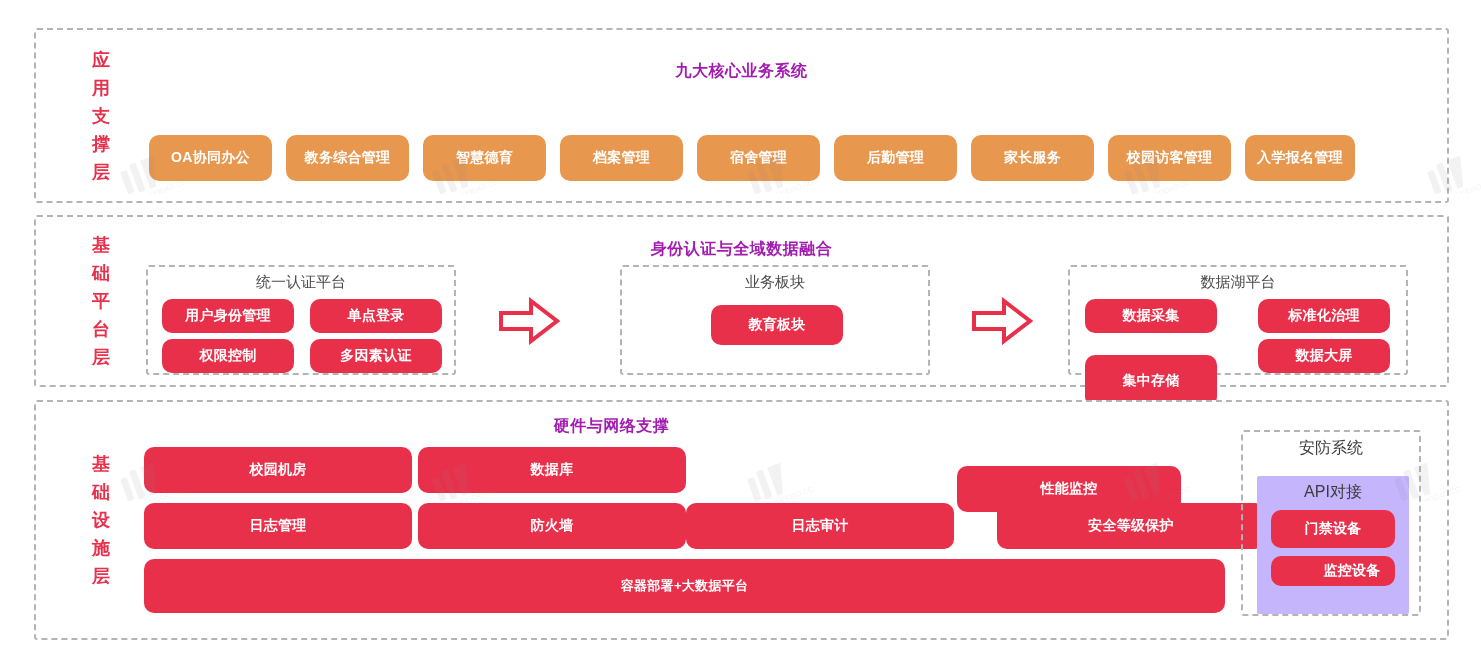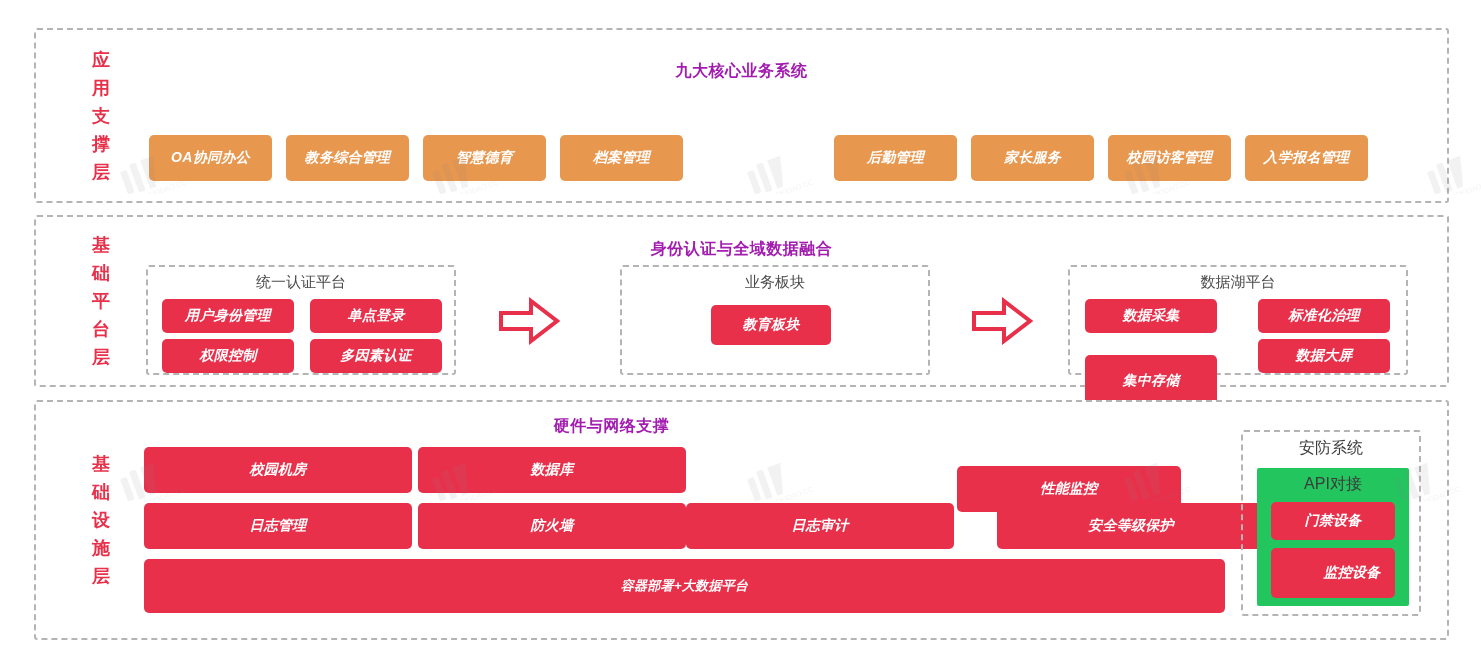--- a/index.html
+++ b/index.html
@@ -54,28 +54,27 @@
     font-weight: bold;
     color: #a21caf;
     letter-spacing: .5px;
   }
 
   
   .pill {
     display: flex;
     align-items: center;
     justify-content: center;
-    border-radius: 5px;
+    border-radius: 10px;
     color: #ffffff;
     font-size: 14px;
     font-weight: bold;
     text-align: center;
     letter-spacing: .3px;
     position: absolute;
-    font-style: italic;
   }
   .pill.orange { background: #e8974e; }
   .pill.red    { background: #e8304b; }
 
   
   #layer1 { left: 34px; top: 28px; width: 1415px; height: 175px; }
   #layer1 .section-title { top: 31px; }
   .l1-pill { top: 105px; height: 46px; font-size: 14px; }
 
   
@@ -112,22 +111,23 @@
   }
   .sec-title {
     position: absolute;
     top: 6px; left: 0; width: 100%;
     text-align: center;
     font-size: 16px;
     color: #3c3c3c;
   }
   .api-panel {
     position: absolute;
-    background: #22c55e;
+    background: #c4b5fd;
     border-radius: 2px;
+    margin-top: 8px;
   }
   .api-title {
     position: absolute;
     top: 6px; left: 0; width: 100%;
     text-align: center;
     font-size: 16px;
     color: #3c3c3c;
   }
 
   
@@ -153,24 +153,25 @@
       <span>撑</span>
       <span>层</span>
     </div>
 
     <div class="section-title">九大核心业务系统</div>
 
     <div class="pill orange l1-pill" style="left:113px;  width:123px;">OA协同办公</div>
     <div class="pill orange l1-pill" style="left:250px;  width:123px;">教务综合管理</div>
     <div class="pill orange l1-pill" style="left:387px;  width:123px;">智慧德育</div>
     <div class="pill orange l1-pill" style="left:524px;  width:123px;">档案管理</div>
+    <div class="pill orange l1-pill" style="left:661px;  width:123px;">宿舍管理</div>
     <div class="pill orange l1-pill" style="left:798px;  width:123px;">后勤管理</div>
     <div class="pill orange l1-pill" style="left:935px;  width:123px;">家长服务</div>
     <div class="pill orange l1-pill" style="left:1072px; width:123px;">校园访客管理</div>
-    <div class="pill orange l1-pill" style="left:1209px; width:123px;">入学报名管理</div>
+    <div class="pill orange l1-pill" style="left:1209px; width:110px;">入学报名管理</div>
   </div>
 
   <div class="layer" id="layer2">
 
     <div class="layer-label">
       <span>基</span>
       <span>础</span>
       <span>平</span>
       <span>台</span>
       <span>层</span>
@@ -187,21 +188,21 @@
     </div>
 
     <div class="arrow-wrap" style="left:462px; top:80px;">
       <svg width="62" height="48" viewBox="0 0 62 48">
         <path d="M3 16 L33 16 L33 4 L59 24 L33 44 L33 32 L3 32 Z" fill="none" stroke="#e8304b" stroke-width="4" stroke-linejoin="miter"></path>
       </svg>
     </div>
 
     <div class="group-box" style="left:584px; top:48px; width:310px; height:110px;">
       <div class="group-title">业务板块</div>
-      <div class="pill red" style="left:89px; top:38px; width:120px; height:40px;">教育板块</div>
+      <div class="pill red" style="left:89px; top:38px; width:132px; height:40px;">教育板块</div>
     </div>
 
     <div class="arrow-wrap" style="left:935px; top:80px;">
       <svg width="62" height="48" viewBox="0 0 62 48">
         <path d="M3 16 L33 16 L33 4 L59 24 L33 44 L33 32 L3 32 Z" fill="none" stroke="#e8304b" stroke-width="4" stroke-linejoin="miter"></path>
       </svg>
     </div>
 
     <div class="group-box" style="left:1032px; top:48px; width:340px; height:110px;">
       <div class="group-title">数据湖平台</div>
@@ -233,21 +234,21 @@
     <div class="pill red l3-pill" style="left:650px; top:101px; width:268px;">日志审计</div>
     <div class="pill red l3-pill" style="left:961px; top:101px; width:268px;">安全等级保护</div>
 
     <div class="pill red" style="left:108px; top:157px; width:1081px; height:54px; font-size:13px;">容器部署+大数据平台</div>
 
     <div class="sec-box" style="left:1205px; top:28px; width:180px; height:186px;">
       <div class="sec-title">安防系统</div>
       <div class="api-panel" style="left:14px; top:36px; width:152px; height:138px;">
         <div class="api-title">API对接</div>
         <div class="pill red" style="left:14px; top:34px; width:124px; height:38px;">门禁设备</div>
-        <div class="pill red" style="left:14px; top:80px; width:124px; height:50px;padding-left:38px;">监控设备</div>
+        <div class="pill red" style="left:14px; top:80px; width:124px; height:30px;padding-left:38px;">监控设备</div>
       </div>
     </div>
   </div>
 
   <div class="wm" style="left:118px; top:148px;">
     <svg width="86" height="46" viewBox="0 0 86 46">
         <g fill="#8a8a8a" transform="rotate(-20 43 23)">
           <rect x="4" y="10" width="7" height="24" rx="2"></rect>
           <rect x="15" y="6" width="7" height="30" rx="2"></rect>
           <path d="M27 6 L41 6 L33 36 L27 36 Z"></path>

